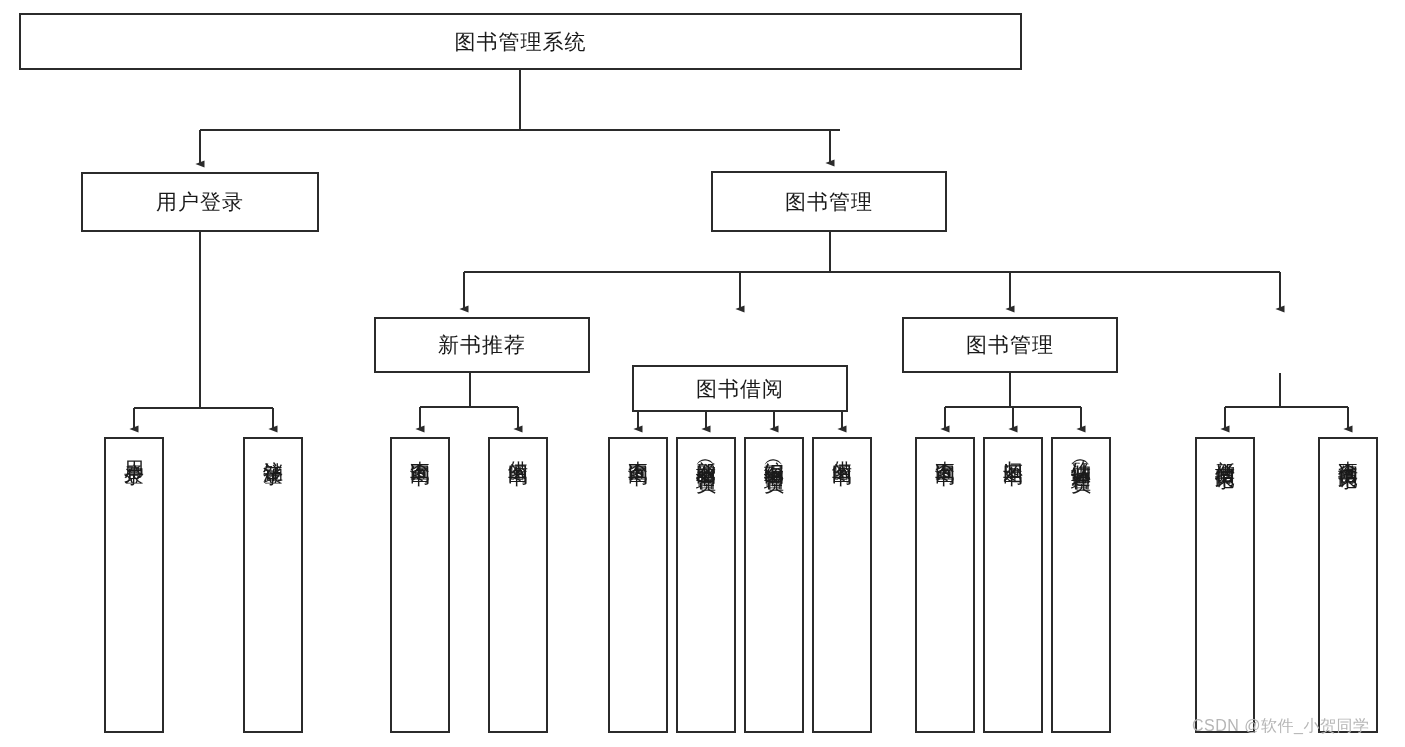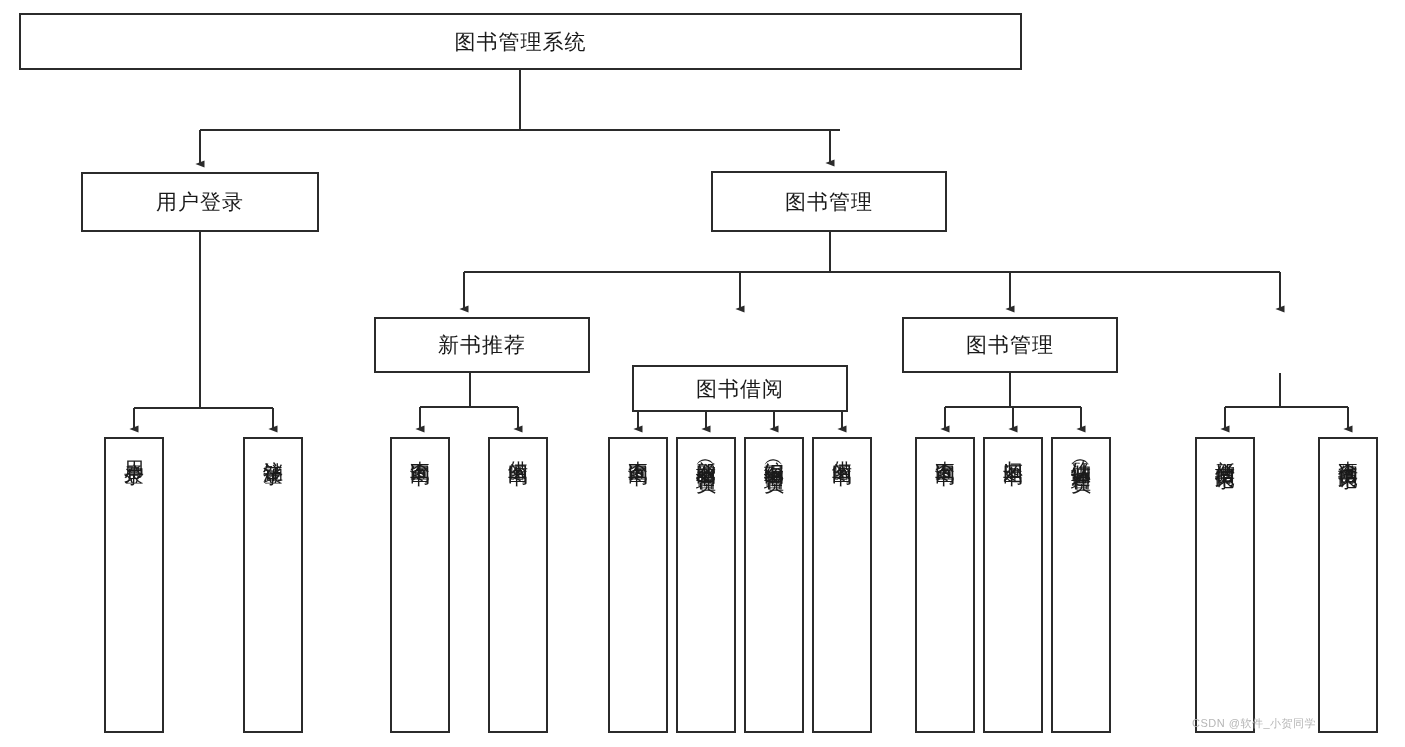--- a/index.html
+++ b/index.html
@@ -51,21 +51,21 @@
   .node.vert .node-label {
     writing-mode: vertical-rl;
     text-orientation: upright;
     font-size: 20px;
     line-height: 1.35;
     letter-spacing: 2px;
     white-space: nowrap;
   }
   .watermark {
     position: absolute;
-    font-size: 11px;
+    font-size: 16px;
     color: #b6b6b6;
     white-space: nowrap;
     letter-spacing: 0.5px;
   }
 </style>
 </head>
 <body>
 
 <div id="diagram-root">
 

